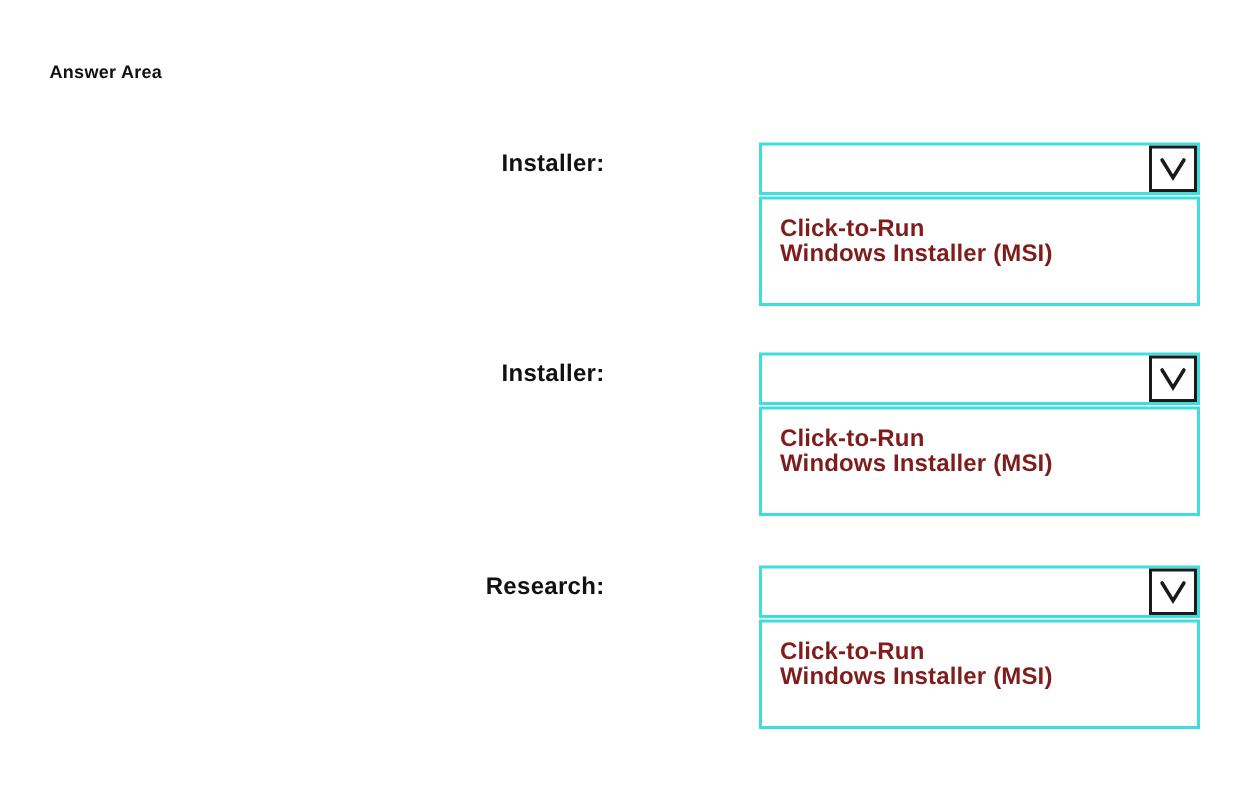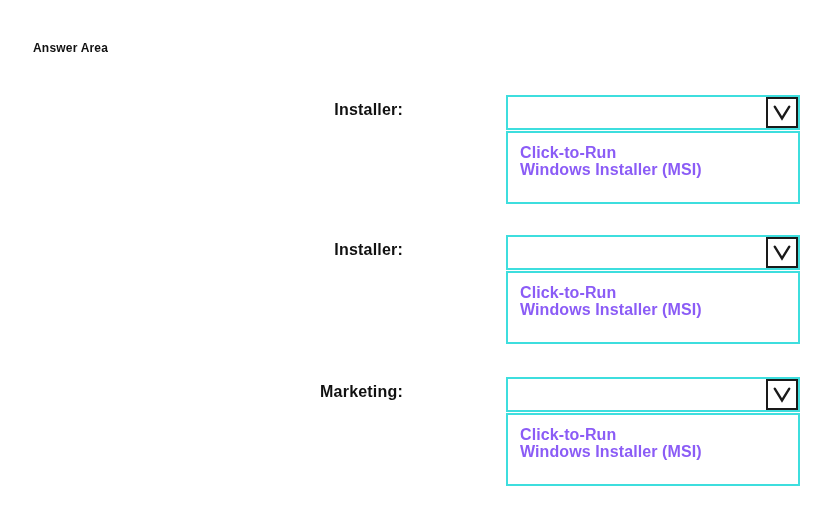--- a/index.html
+++ b/index.html
@@ -67,21 +67,21 @@
     margin-top: 1px;
     width: 294px; height: 73px;
     background: #ffffff;
     border: 2px solid #3edede;
     padding: 11px 8px 0 12px;
   }
   .option {
     font-size: 16px;
     font-weight: 700;
     line-height: 17px;
-    color: #8b5cf6;
+    color: #7f1d1d;
     letter-spacing: 0.1px;
     white-space: nowrap;
     cursor: pointer;
   }
   #group-marketing  { top: 95px;  }
   #group-accounting { top: 235px; }
   #group-research   { top: 377px; }
 </style>
 </head>
 <body>
@@ -122,21 +122,21 @@
       </button>
     </div>
     <div class="options-box">
       <div class="option">Click-to-Run</div>
       <div class="option">Windows Installer (MSI)</div>
     </div>
   </div>
 </div>
 
 <div class="group" id="group-research">
-  <div class="group-label">Marketing:</div>
+  <div class="group-label">Research:</div>
   <div class="dropdown">
     <div class="select-box">
       <span class="select-value"></span>
       <button class="chevron-btn">
         <span>
           <svg width="22" height="20" viewBox="0 0 24 22">
             <polyline points="4,4 12,17 20,4" fill="none" stroke="#1a1a1a" stroke-width="2.6" stroke-linecap="round" stroke-linejoin="miter"></polyline>
           </svg>
         </span>
       </button>

